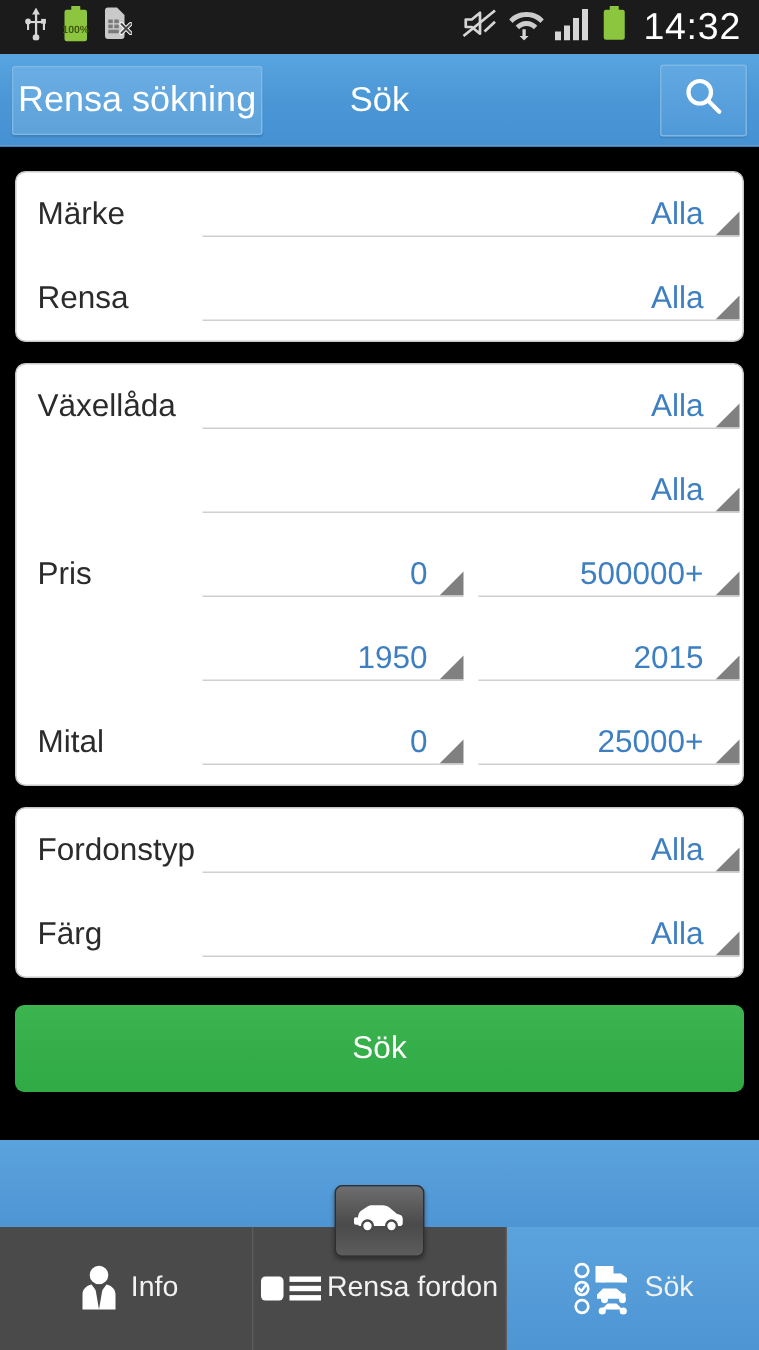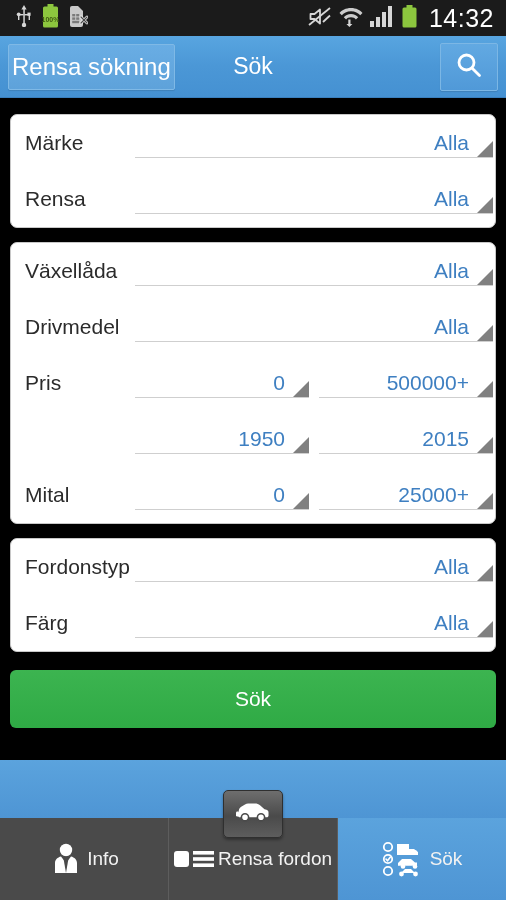--- a/index.html
+++ b/index.html
@@ -256,21 +256,20 @@
           <div class="row">
             <div class="row-label">Växellåda</div>
             <div class="fields">
               <div class="field single">
                 <span class="field-val">Alla</span>
                 <span class="tri"></span>
               </div>
             </div>
           </div>
           <div class="row">
-            <div class="row-label">Drivmedel</div>
             <div class="fields">
               <div class="field single">
                 <span class="field-val">Alla</span>
                 <span class="tri"></span>
               </div>
             </div>
           </div>
           <div class="row">
             <div class="row-label">Pris</div>
             <div class="fields">

